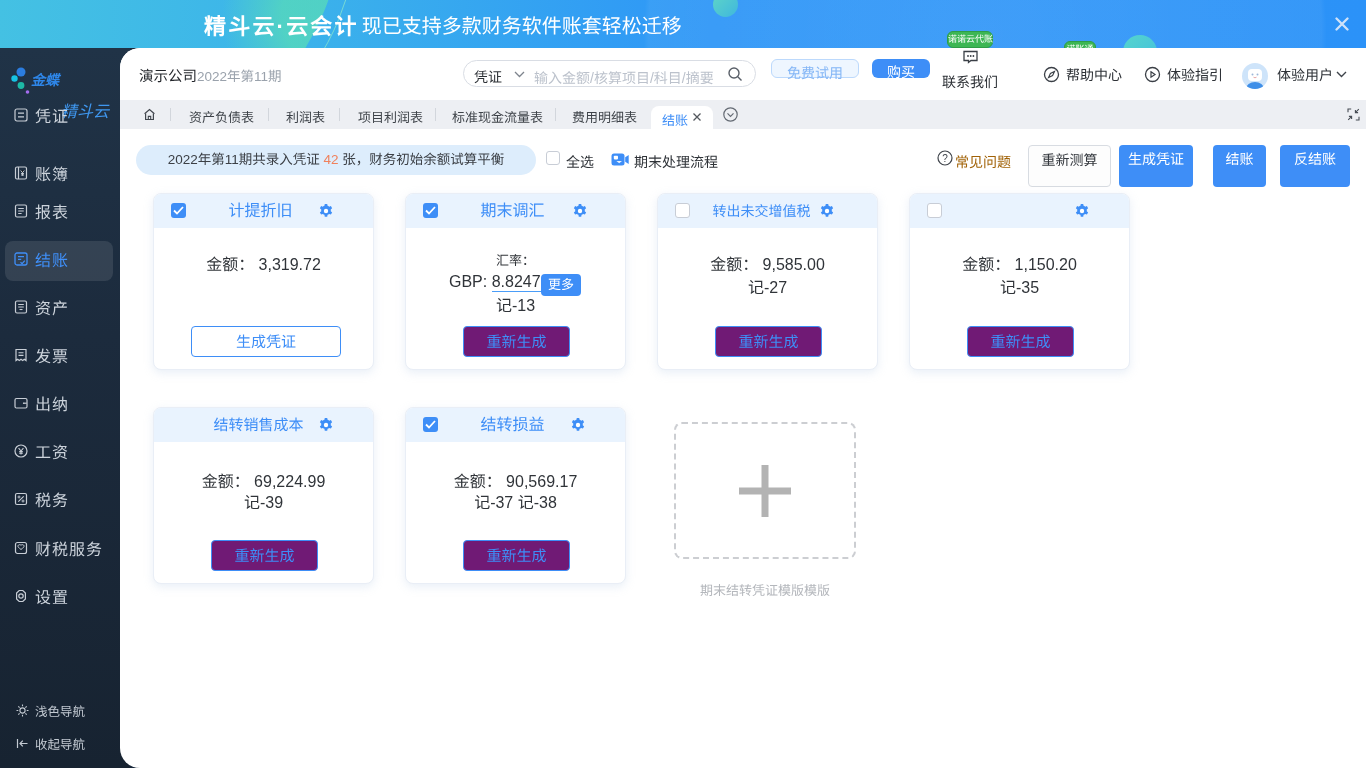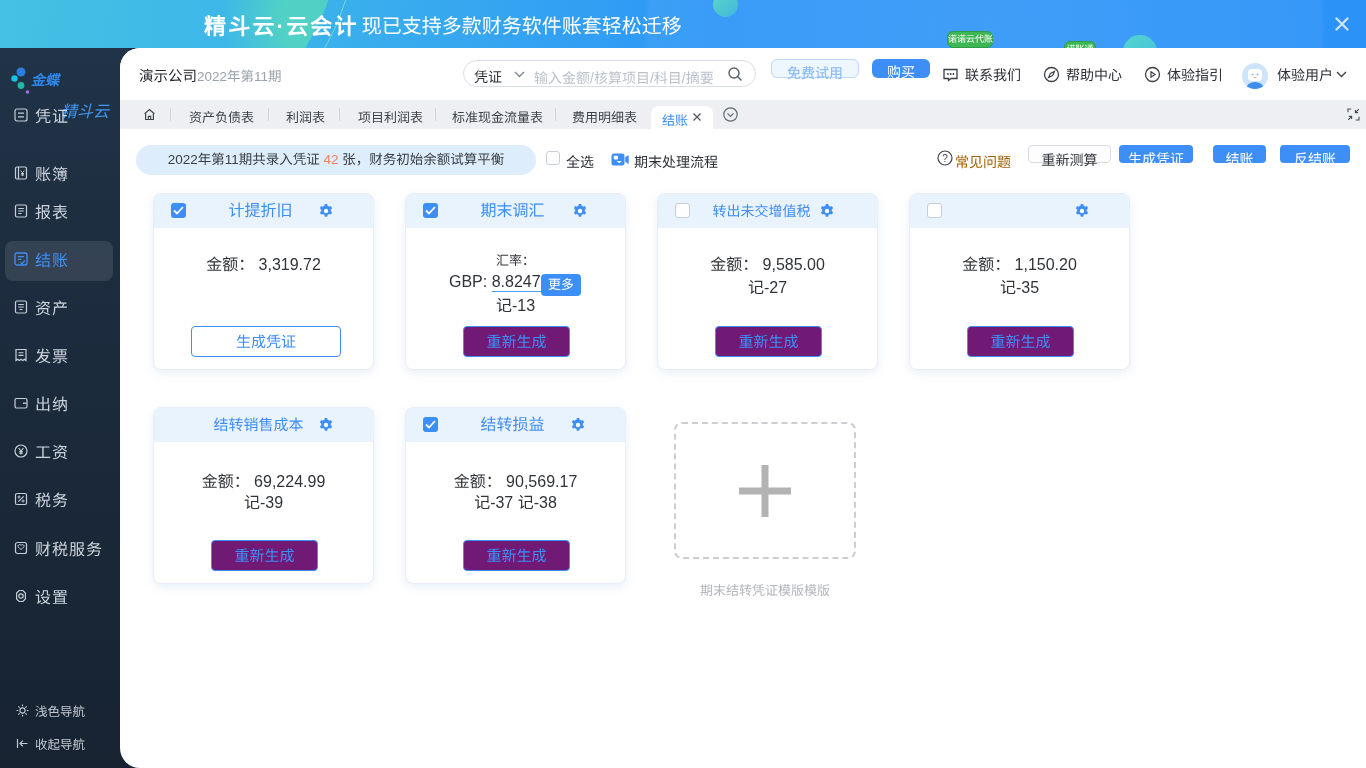--- a/index.html
+++ b/index.html
@@ -71,21 +71,21 @@
 .cb { position:absolute; width:15px; height:15px; border-radius:3px; }
 .cb.off { background:#fff; border:1px solid #c8cdd6; }
 .cb.on { background:#3e8ef7; }
 .cb.on svg { position:absolute; left:2px; top:3px; }
 #selAll { left:426px; top:103px; width:14px; height:14px; }
 #selLb { position:absolute; left:446px; top:103px; font-size:14px; color:#2f3338; }
 #camIc { position:absolute; left:491px; top:105px; }
 #camLb { position:absolute; left:514px; top:103px; font-size:14px; color:#2f3338; }
 #qIc { position:absolute; left:817px; top:102px; }
 #qLb { position:absolute; left:835px; top:103px; font-size:14px; color:#a16207; }
-.ibtn { position:absolute; top:97px; height:18px; border-radius:4px; font-size:14px; text-align:center; line-height:29px; }
+.ibtn { position:absolute; top:97px; height:42px; border-radius:4px; font-size:14px; text-align:center; line-height:29px; }
 #btnRe { left:908px; width:83px; background:#fdfdfd; border:1px solid #d8dce2; color:#33373d; }
 #btnGen { left:999px; width:74px; background:#3e8ef7; color:#fff; }
 #btnClose { left:1093px; width:53px; background:#3e8ef7; color:#fff; }
 #btnAnti { left:1160px; width:70px; background:#3e8ef7; color:#fff; }
 
 .card { position:absolute; width:221px; height:177px; background:#fff; border:1px solid #e9eef6;
   border-radius:8px; box-shadow:0 3px 10px rgba(176,199,227,0.28); }
 .card .hd { position:absolute; left:0; top:0; width:219px; height:34px; background:#e9f3fe; border-radius:7px 7px 0 0; }
 .card .ttl { position:absolute; left:-3px; top:0; width:219px; text-align:center; line-height:34px; font-size:16px; color:#3e8ef7; }
 .card .gear { position:absolute; top:10px; width:14px; height:14px; }
@@ -248,21 +248,21 @@
           <path d="M1 1l4.5 4.5L10 1" stroke="#7e848d" stroke-width="1.3" fill="none"></path>
         </svg>
       <div class="ph">输入金额/核算项目/科目/摘要</div>
       <svg class="mag" width="16" height="16" viewBox="0 0 16 16">
           <circle cx="7" cy="7" r="5" fill="none" stroke="#595f68" stroke-width="1.4"></circle>
           <path d="M10.8 10.8L14.5 14.5" stroke="#595f68" stroke-width="1.4"></path>
         </svg>
     </div>
     <div class="hbtn" id="btnTry">免费试用</div>
     <div class="hbtn" id="btnBuy">购买</div>
-    <div class="hlink" style="left:822px;">
+    <div class="hlink" style="left:822px;flex-direction:column;">
       <svg width="17" height="17" viewBox="0 0 17 17">
           <path d="M2 3.5h13v9H9l-2.5 2v-2H2z" fill="none" stroke="#3a3f46" stroke-width="1.3"></path>
           <circle cx="6" cy="8" r="0.9" fill="#3a3f46"></circle>
           <circle cx="8.7" cy="8" r="0.9" fill="#3a3f46"></circle>
           <circle cx="11.4" cy="8" r="0.9" fill="#3a3f46"></circle>
         </svg>
       <span>联系我们</span>
     </div>
     <div class="hlink" style="left:923px;">
       <svg width="17" height="17" viewBox="0 0 17 17">

